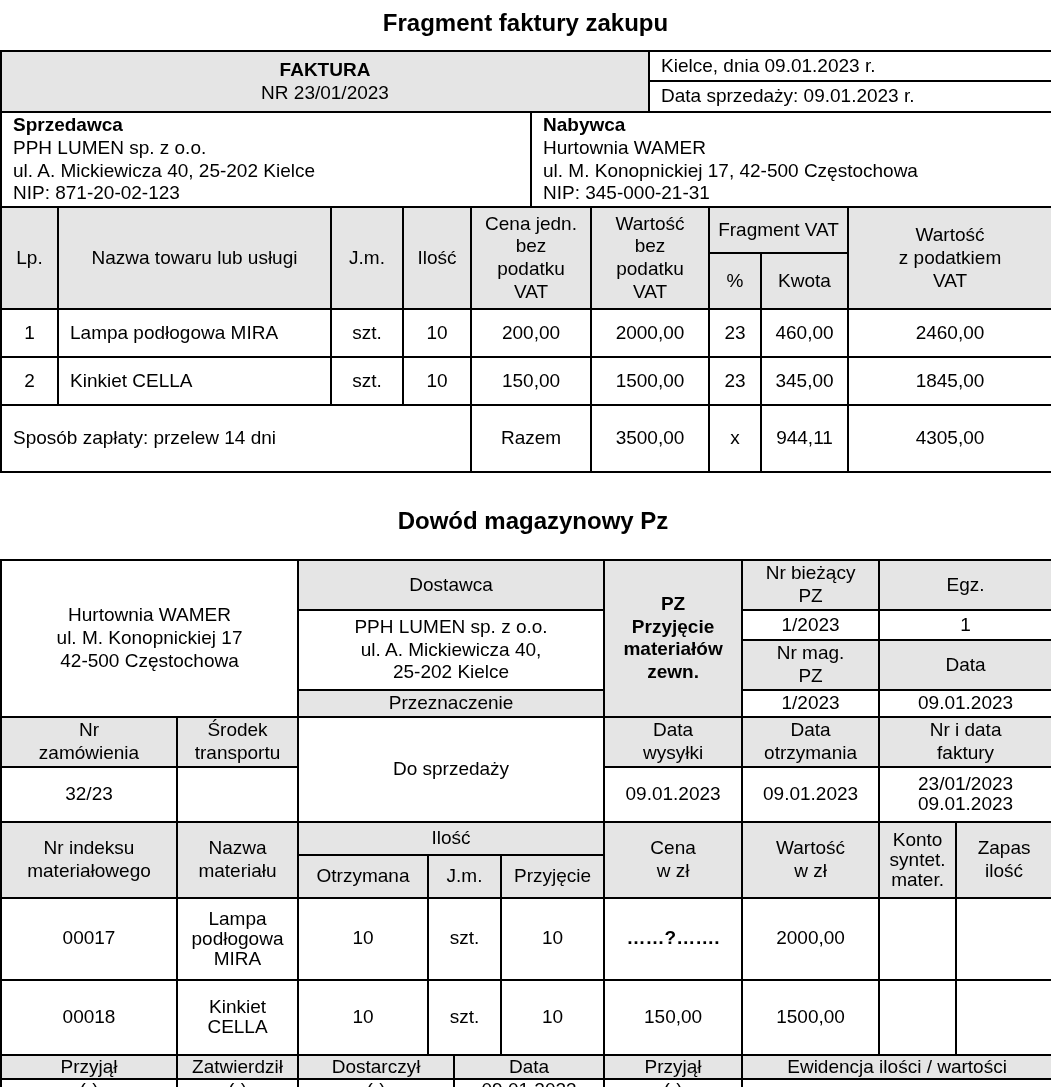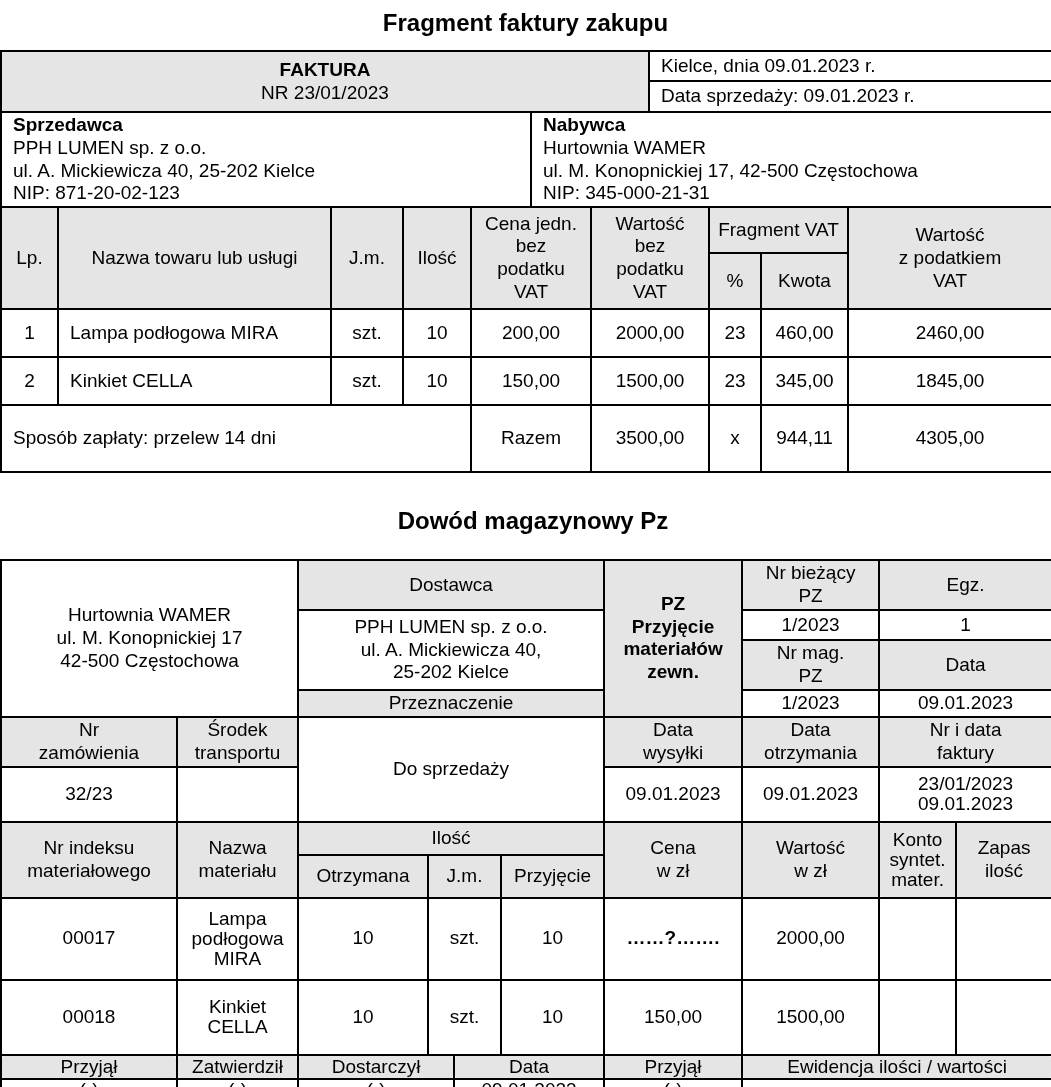--- a/index.html
+++ b/index.html
@@ -13,21 +13,21 @@
     vertical-align:middle;
     font-size:19px;
     line-height:1.2;
     padding:1px 4px;
     white-space:pre-line;
     overflow:hidden;
   }
   .gray { background:#e5e5e5; }
   .left { text-align:left; padding-left:11px; }
   .bold { font-weight:bold; }
-  .compact { line-height:1.05; padding-top:0; padding-bottom:0;border-radius:6px; }
+  .compact { line-height:1.05; padding-top:0; padding-bottom:0; }
 </style>
 </head>
 <body>
 
 <div class="doc-title">Fragment faktury zakupu</div>
 
 <table>
   <colgroup>
     <col style="width:57px">
       <col style="width:273px">

